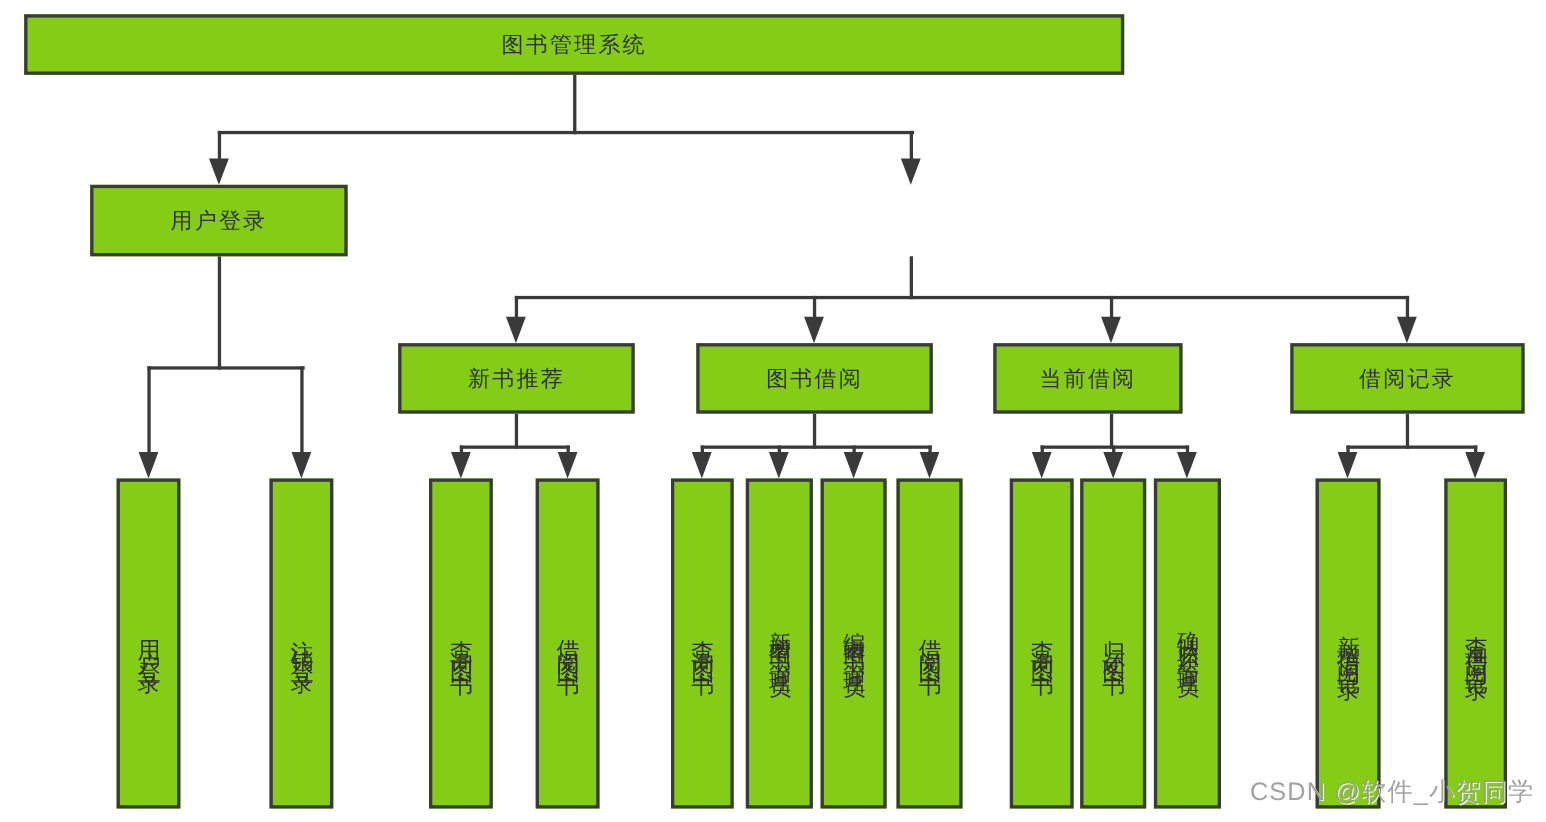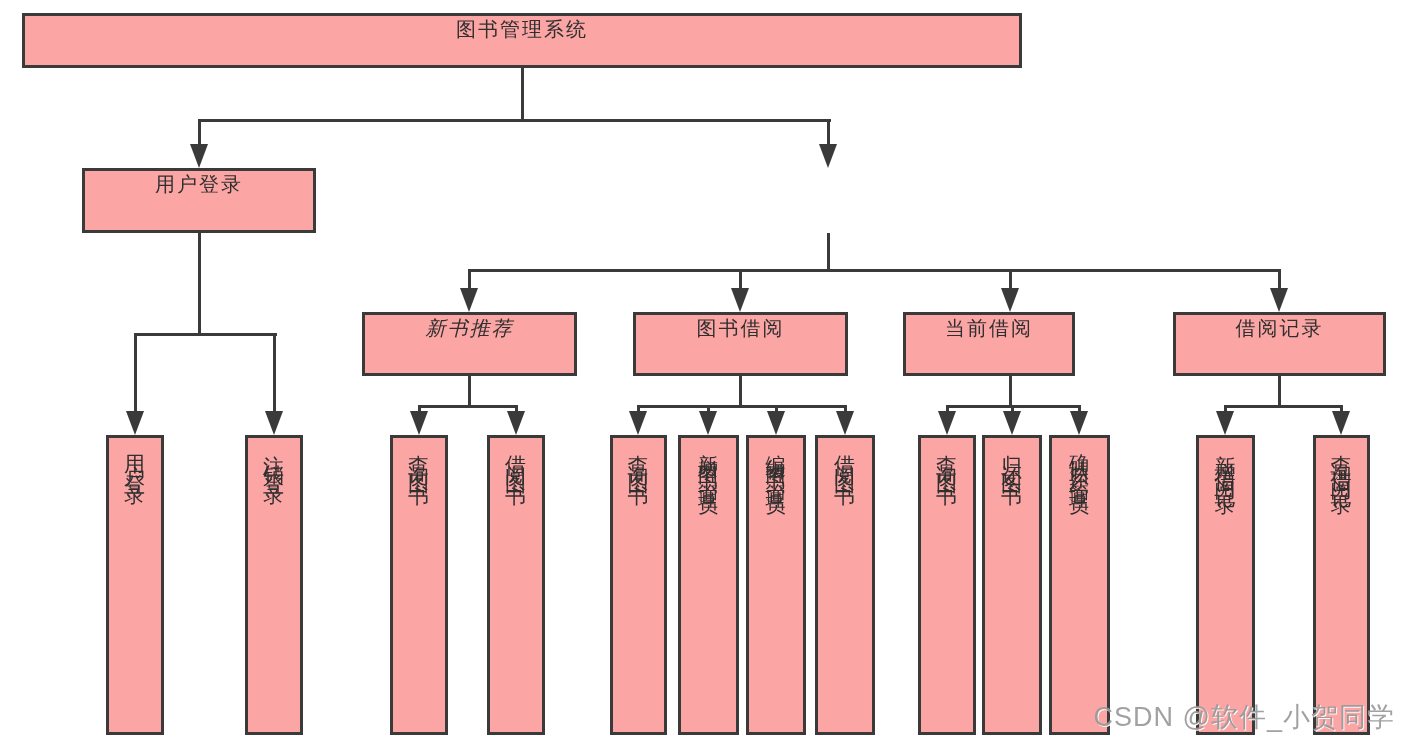--- a/index.html
+++ b/index.html
@@ -7,24 +7,24 @@
     position: relative;
     width: 1405px;
     height: 747px;
     background: #ffffff;
     overflow: hidden;
     font-family: "Liberation Sans", "DejaVu Sans", sans-serif;
   }
   .box {
     position: absolute;
     box-sizing: border-box;
-    background: #fca5a5;
+    background: #84cc16;
     border: 3px solid #3a3a3a;
     display: flex;
-    align-items: flex-start;
+    align-items: center;
     justify-content: center;
     color: #2f2f2f;
     font-size: 20px;
     letter-spacing: 2px;
     z-index: 2;
   }
   .leaf .vtext {
     writing-mode: vertical-rl;
     text-orientation: mixed;
     line-height: 1;
@@ -43,21 +43,21 @@
     height: 0;
     border-left: 9px solid transparent;
     border-right: 9px solid transparent;
     border-top: 24px solid #3a3a3a;
     z-index: 1;
   }
   .watermark {
     position: absolute;
     right: 10px;
     bottom: 12px;
-    font-size: 27px;
+    font-size: 23px;
     color: #9a9a9a;
     letter-spacing: 1px;
     text-shadow: 1px 1px 0 #ffffff;
     opacity: 0.92;
     z-index: 3;
   }
 </style>
 </head>
 <body>
 
@@ -65,21 +65,21 @@
 
   <div class="box" style="left:22px; top:13px; width:1000px; height:55px;">
     <span>图书管理系统</span>
   </div>
 
   <div class="box" style="left:82px; top:168px; width:234px; height:65px;">
     <span>用户登录</span>
   </div>
 
 
-  <div class="box" style="left:362px; top:312px; width:215px; height:64px;font-style:italic;">
+  <div class="box" style="left:362px; top:312px; width:215px; height:64px;">
     <span>新书推荐</span>
   </div>
 
   <div class="box" style="left:633px; top:312px; width:215px; height:64px;">
     <span>图书借阅</span>
   </div>
 
   <div class="box" style="left:903px; top:312px; width:172px; height:64px;">
     <span>当前借阅</span>
   </div>

